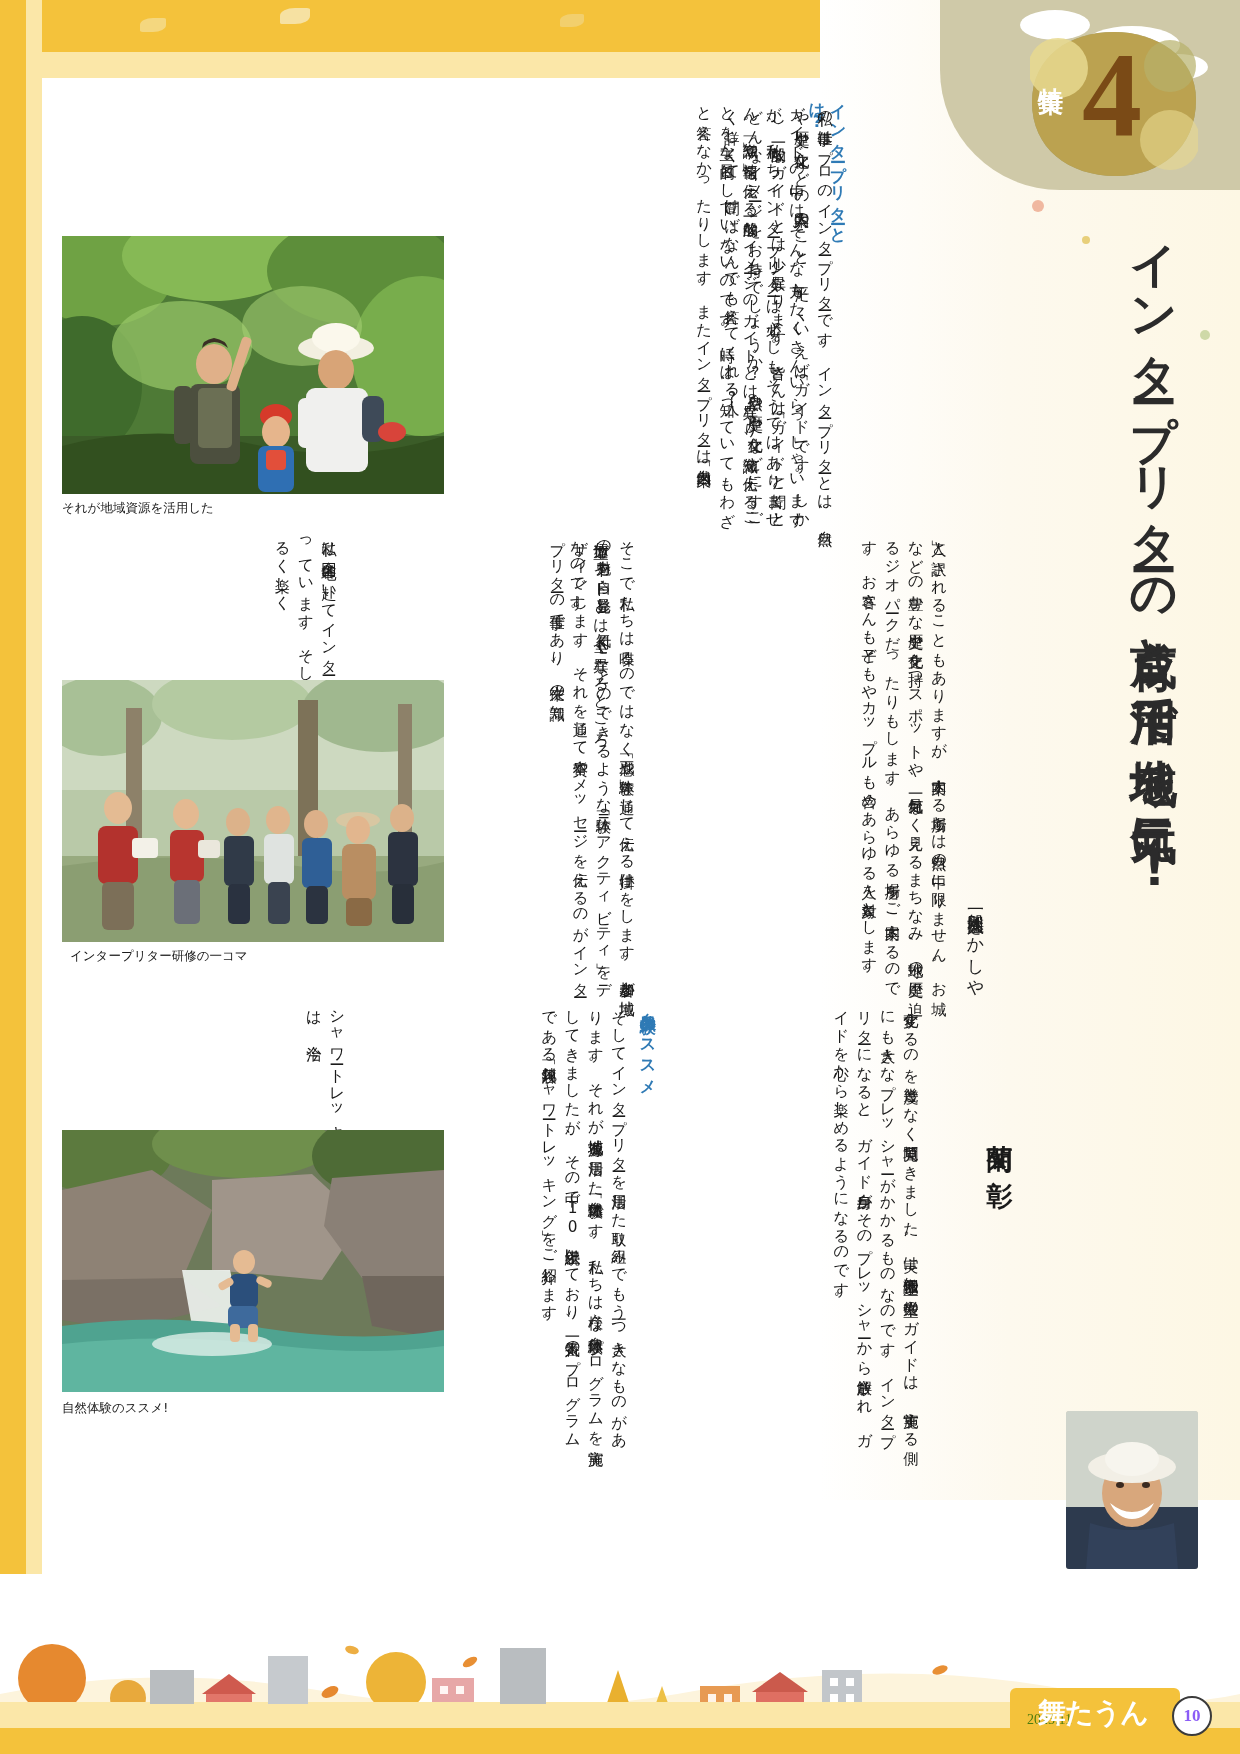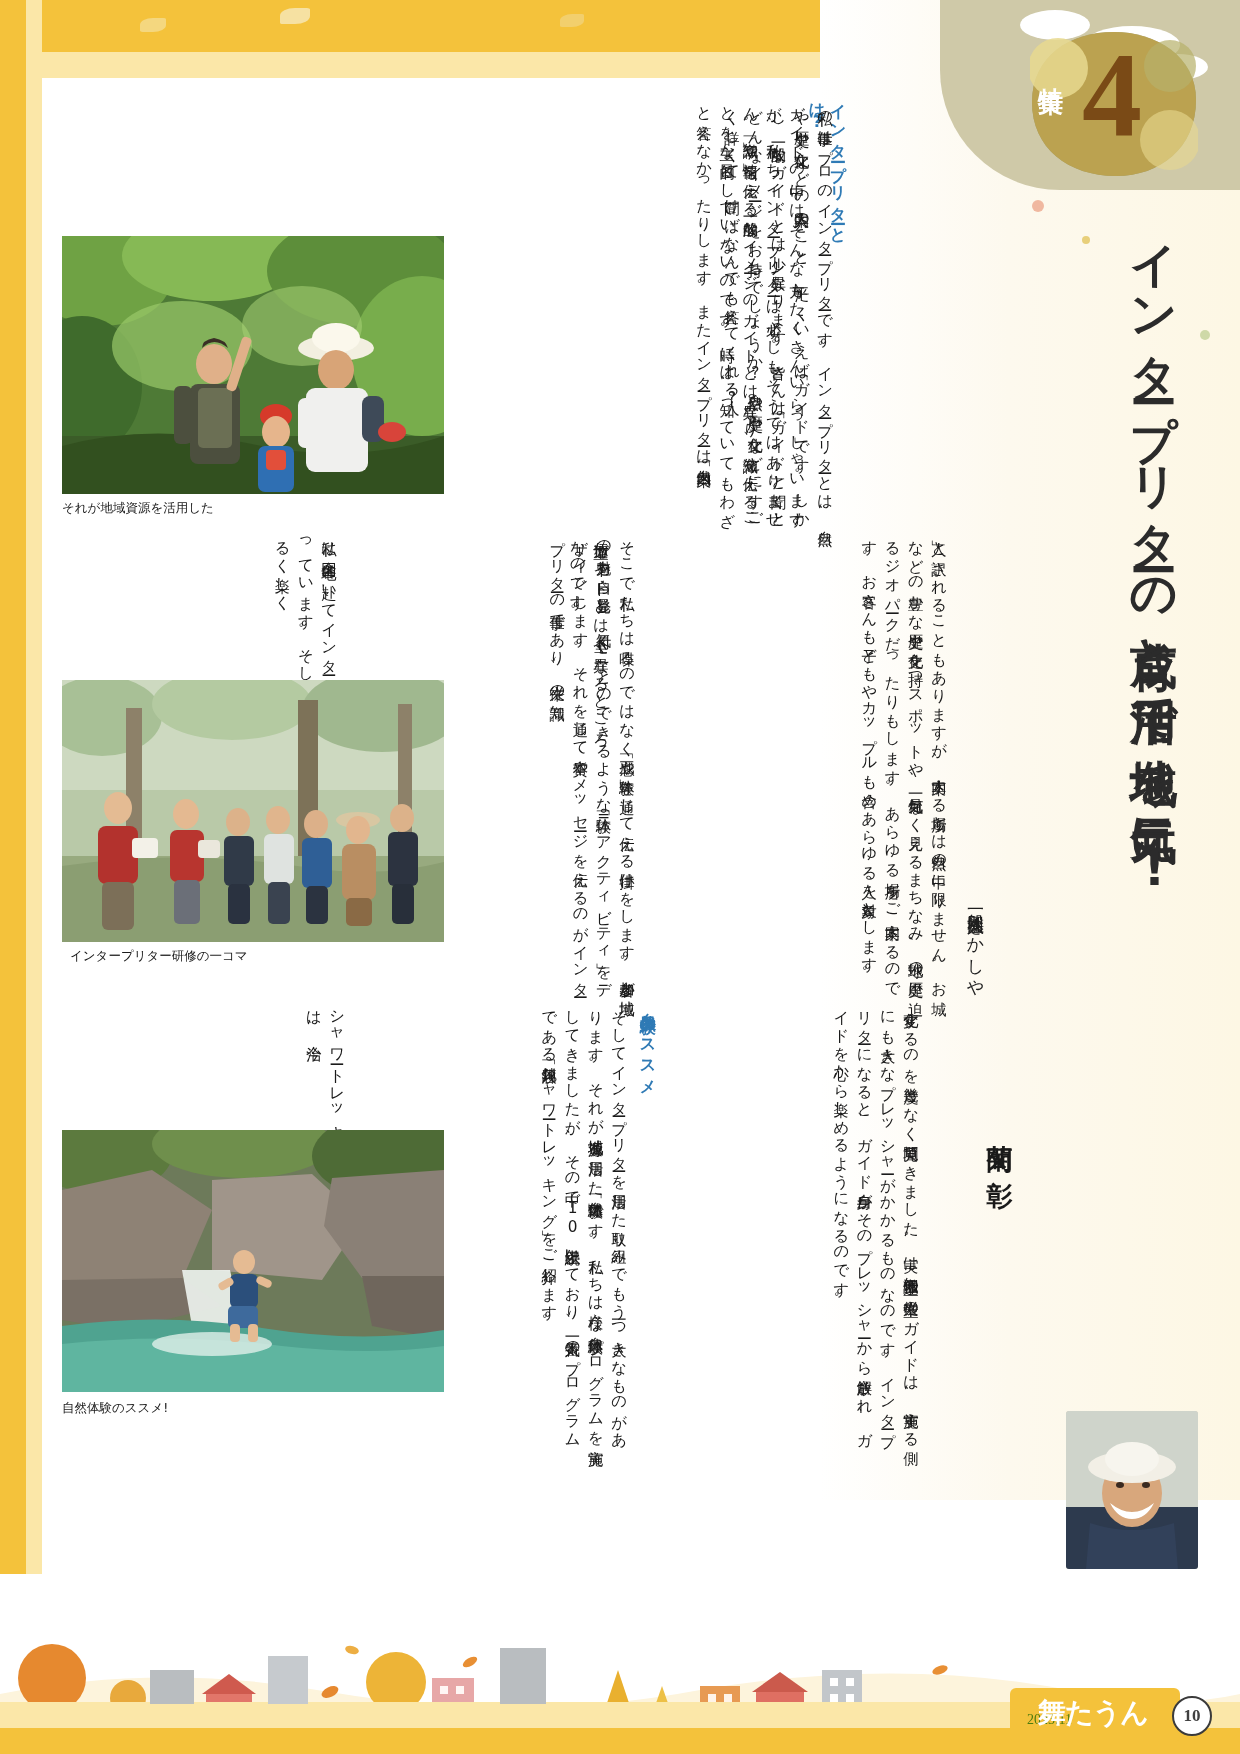--- a/index.html
+++ b/index.html
@@ -145,21 +145,21 @@
   .footer-logo {
     position:absolute; right:92px; bottom:22px;
     font-size:28px; color:#ffffff; font-weight:bold;
     font-family:"DejaVu Sans", sans-serif;
     letter-spacing:-1px;
   }
   .footer-page {
     position:absolute; right:28px; bottom:18px;
     width:36px; height:36px; border-radius:50%;
     background:#ffffff; border:2px solid #3b3b3b;
-    color:#404040; font-size:17px; font-weight:bold;
+    color:#8b5cf6; font-size:17px; font-weight:bold;
     display:flex; align-items:center; justify-content:center;
     font-family:"Liberation Serif", serif;
   }
   .footer-ribbon {
     position:absolute; right:60px; bottom:12px; width:170px; height:54px;
     background:#f4c23b; border-radius:6px;
   }
 </style>
 </head>
 <body>

